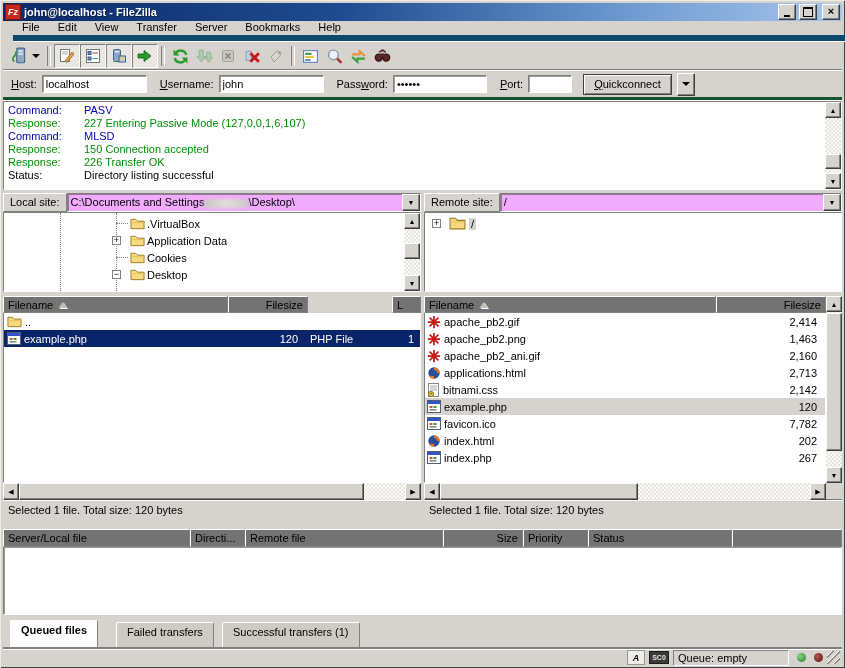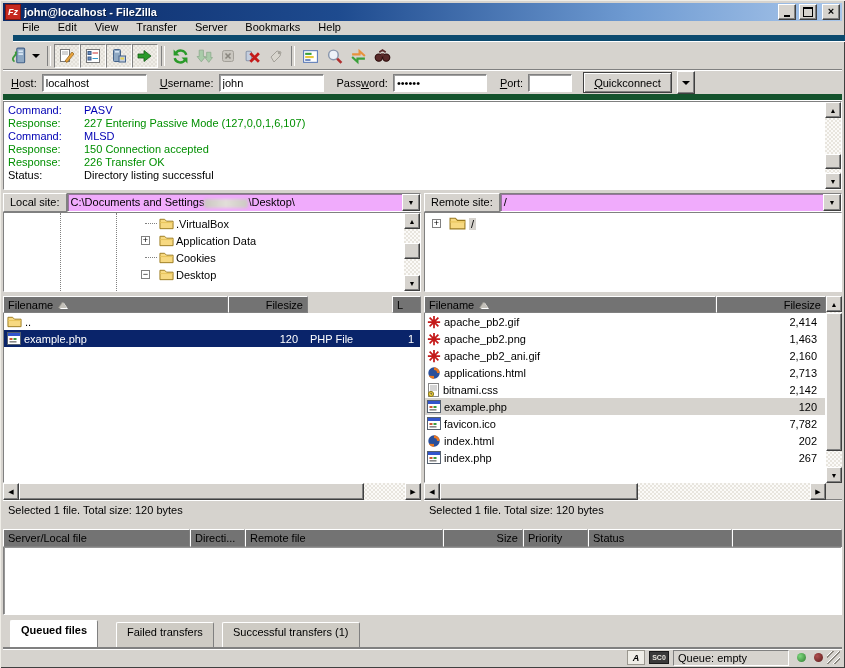--- a/index.html
+++ b/index.html
@@ -26,21 +26,21 @@
   
   .toolbar{left:3px;top:43px;width:839px;height:27px;display:flex;align-items:center;padding-left:4px;box-sizing:border-box;
     border-bottom:1px solid #808080;box-shadow:0 1px 0 #fff;}
   .tbtn{width:24px;height:22px;display:flex;align-items:center;justify-content:center;}
   .tbtn.pressed{border:1px solid;border-color:#808080 #fff #fff #808080;
     background-image:conic-gradient(#efede7 25%,#e3e0d9 0 50%,#efede7 0 75%,#e3e0d9 0);background-size:4px 4px;}
   .tsep{width:2px;height:20px;margin:0 3px;border-left:1px solid #808080;border-right:1px solid #fff;}
   .dd-arrow{width:0;height:0;border-left:4px solid transparent;border-right:4px solid transparent;border-top:4px solid #000;margin:0 4px 0 1px;}
   
   .quickbar{left:3px;top:71px;width:839px;height:29px;display:flex;align-items:center;gap:5px;padding-left:8px;box-sizing:border-box;
-    border-bottom:6px solid #14532d;box-shadow:0 1px 0 #fff;}
+    border-bottom:3px solid #14532d;box-shadow:0 1px 0 #fff;}
   .field{height:18px;background:#fff;border:1px solid;border-color:#808080 #fff #fff #808080;box-shadow:inset 1px 1px 0 rgba(64,64,64,.5);
     font-family:"Liberation Sans",sans-serif;font-size:11px;padding:0 3px;box-sizing:border-box;}
   .qc-btn{height:21px;padding:0 10px;background:#d6d3ce;border:1px solid #404040;box-shadow:inset 1px 1px 0 #fff, inset -1px -1px 0 #808080;
     font-family:"Liberation Sans",sans-serif;font-size:11px;}
   .qc-dd{width:16px;height:21px;display:flex;align-items:center;justify-content:center;}
   
   .log{left:3px;top:101px;width:839px;height:89px;background:#fff;border:1px solid;border-color:#808080 #fff #fff #808080;box-sizing:border-box;}
   .log-row{display:flex;line-height:13px;padding-left:4px;}
   .log-row .lbl{width:76px;}
   .log-row.command{color:#0000b4;}
@@ -287,21 +287,21 @@
     <div class="site-label">Local site:</div>
     <div class="combo">
       <div class="val"><span>C:\Documents and Settings</span><span class="redacted"></span><span>\Desktop\</span></div>
       <div class="btn">▼</div>
     </div>
   </div>
 
   <div class="abs tree" style="left:3px;top:212px;width:418px;height:80px;">
     <div class="dotted-v" style="left:56px;top:0;bottom:0;"></div>
     <div class="dotted-v" style="left:112px;top:0;bottom:0;"></div>
-    <div style="padding-top:2px;padding-left:29px;">
+    <div style="padding-top:2px;">
       <div class="tree-row">
         <div class="dotted-h" style="left:112px;width:12px;top:8px;"></div>
         <svg class="abs" style="left:126px;top:2px;" width="15" height="13" viewBox="0 0 16 13">
             <path d="M1 2 h5 l2 2 h7 v8 H1 z" fill="#f7d981" stroke="#9a7a1f"></path>
             <path d="M1 5.5 h14" stroke="#e8c35a"></path>
           </svg>
         <span class="tree-label" style="margin-left:143px;">.VirtualBox</span>
       </div>
       <div class="tree-row">
         <div class="expander" style="left:108px;top:4px;">+</div>

